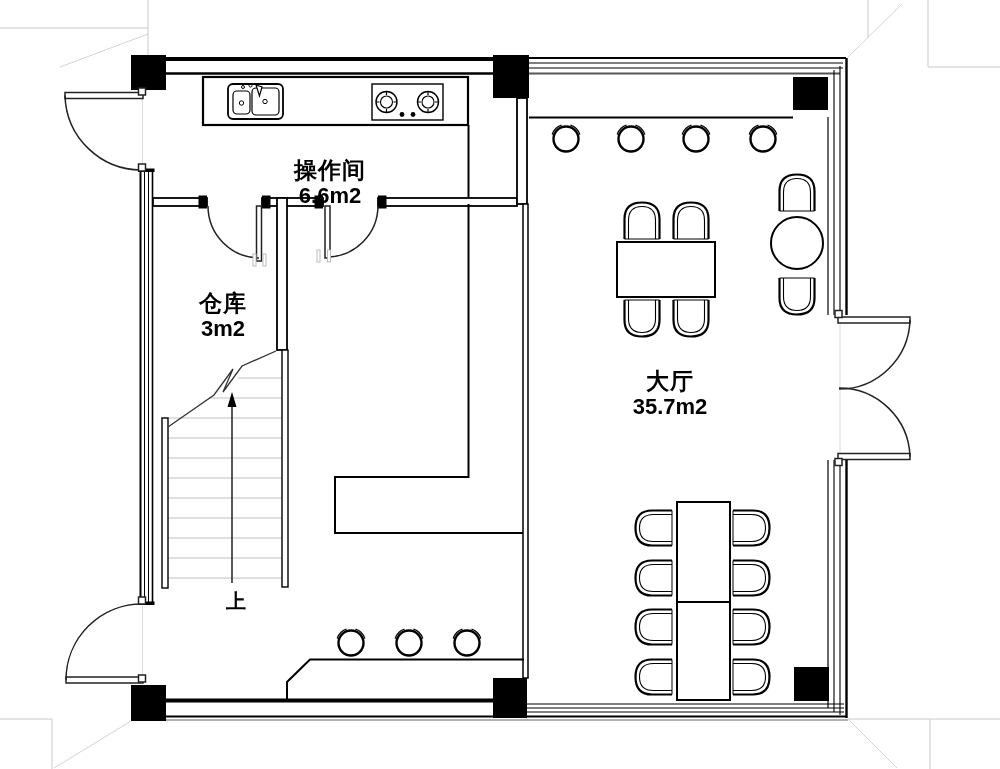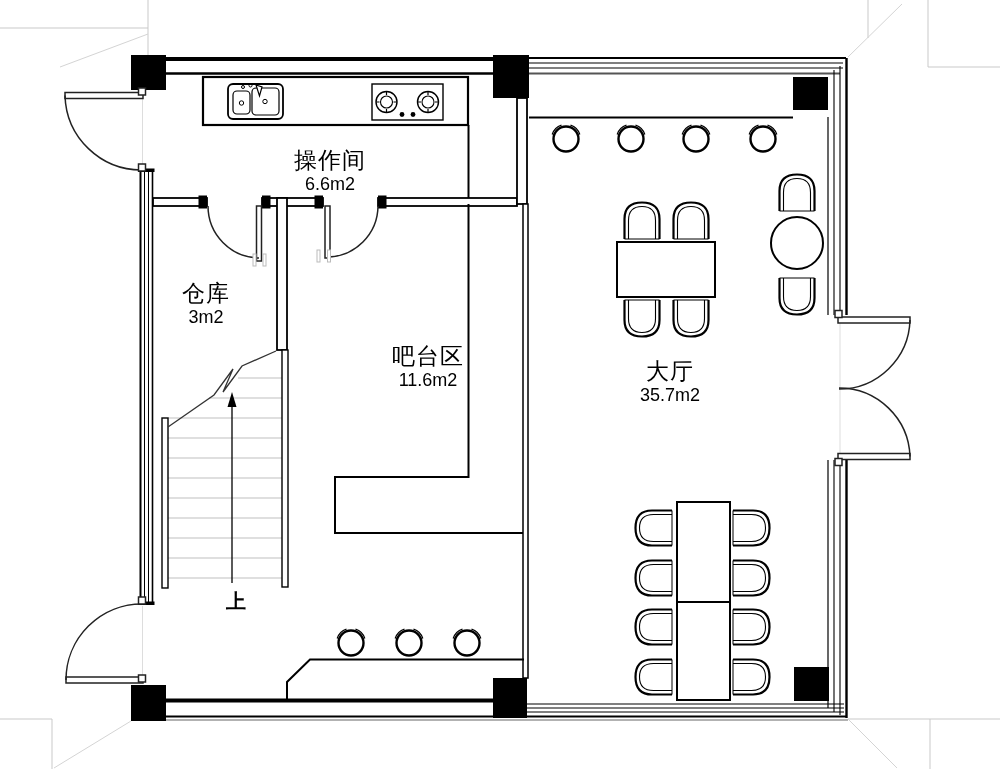--- a/index.html
+++ b/index.html
@@ -4,24 +4,25 @@
 <style>
   html,body{margin:0;padding:0;background:#ffffff;}
   #stage{
     position:relative;width:1000px;height:769px;background:#ffffff;
     font-family:"Liberation Sans","DejaVu Sans",sans-serif;overflow:hidden;
   }
   #plan-svg{position:absolute;left:0;top:0;}
   .room-label{
     position:absolute;transform:translate(-50%,-50%);
     text-align:center;color:#000;white-space:nowrap;line-height:1;
-    font-weight:normal;
+    font-weight:bold;
+    margin-top:12px;
   }
   .room-name{font-size:23px;letter-spacing:1px;}
-  .room-area{font-size:18px;margin-top:3px;letter-spacing:0px;}
+  .room-area{font-size:22px;margin-top:3px;letter-spacing:0px;}
   .stair-label{
     position:absolute;transform:translate(-50%,-50%);
     font-size:20px;font-weight:bold;color:#000;line-height:1;
   }
 </style>
 </head>
 <body>
 
 <div id="stage">
 
@@ -269,29 +270,25 @@
         <use href="#stoolp" transform="translate(467,643)"></use>
       </g>
     </g>
   </svg>
 
   <div class="room-label" style="left:330px;top:171px;">
     <div class="room-name">操作间</div>
     <div class="room-area">6.6m2</div>
   </div>
 
-  <div class="room-label" style="left:206px;top:304px;text-align:center;">
+  <div class="room-label" style="left:223px;top:304px;text-align:center;">
     <div class="room-name">仓库</div>
     <div class="room-area">3m2</div>
   </div>
 
-  <div class="room-label" style="left:428px;top:367px;">
-    <div class="room-name">吧台区</div>
-    <div class="room-area">11.6m2</div>
-  </div>
 
   <div class="room-label" style="left:670px;top:382px;">
     <div class="room-name">大厅</div>
     <div class="room-area">35.7m2</div>
   </div>
 
   <div class="stair-label" style="left:236px;top:601px;">上</div>
 
 </div>
 

